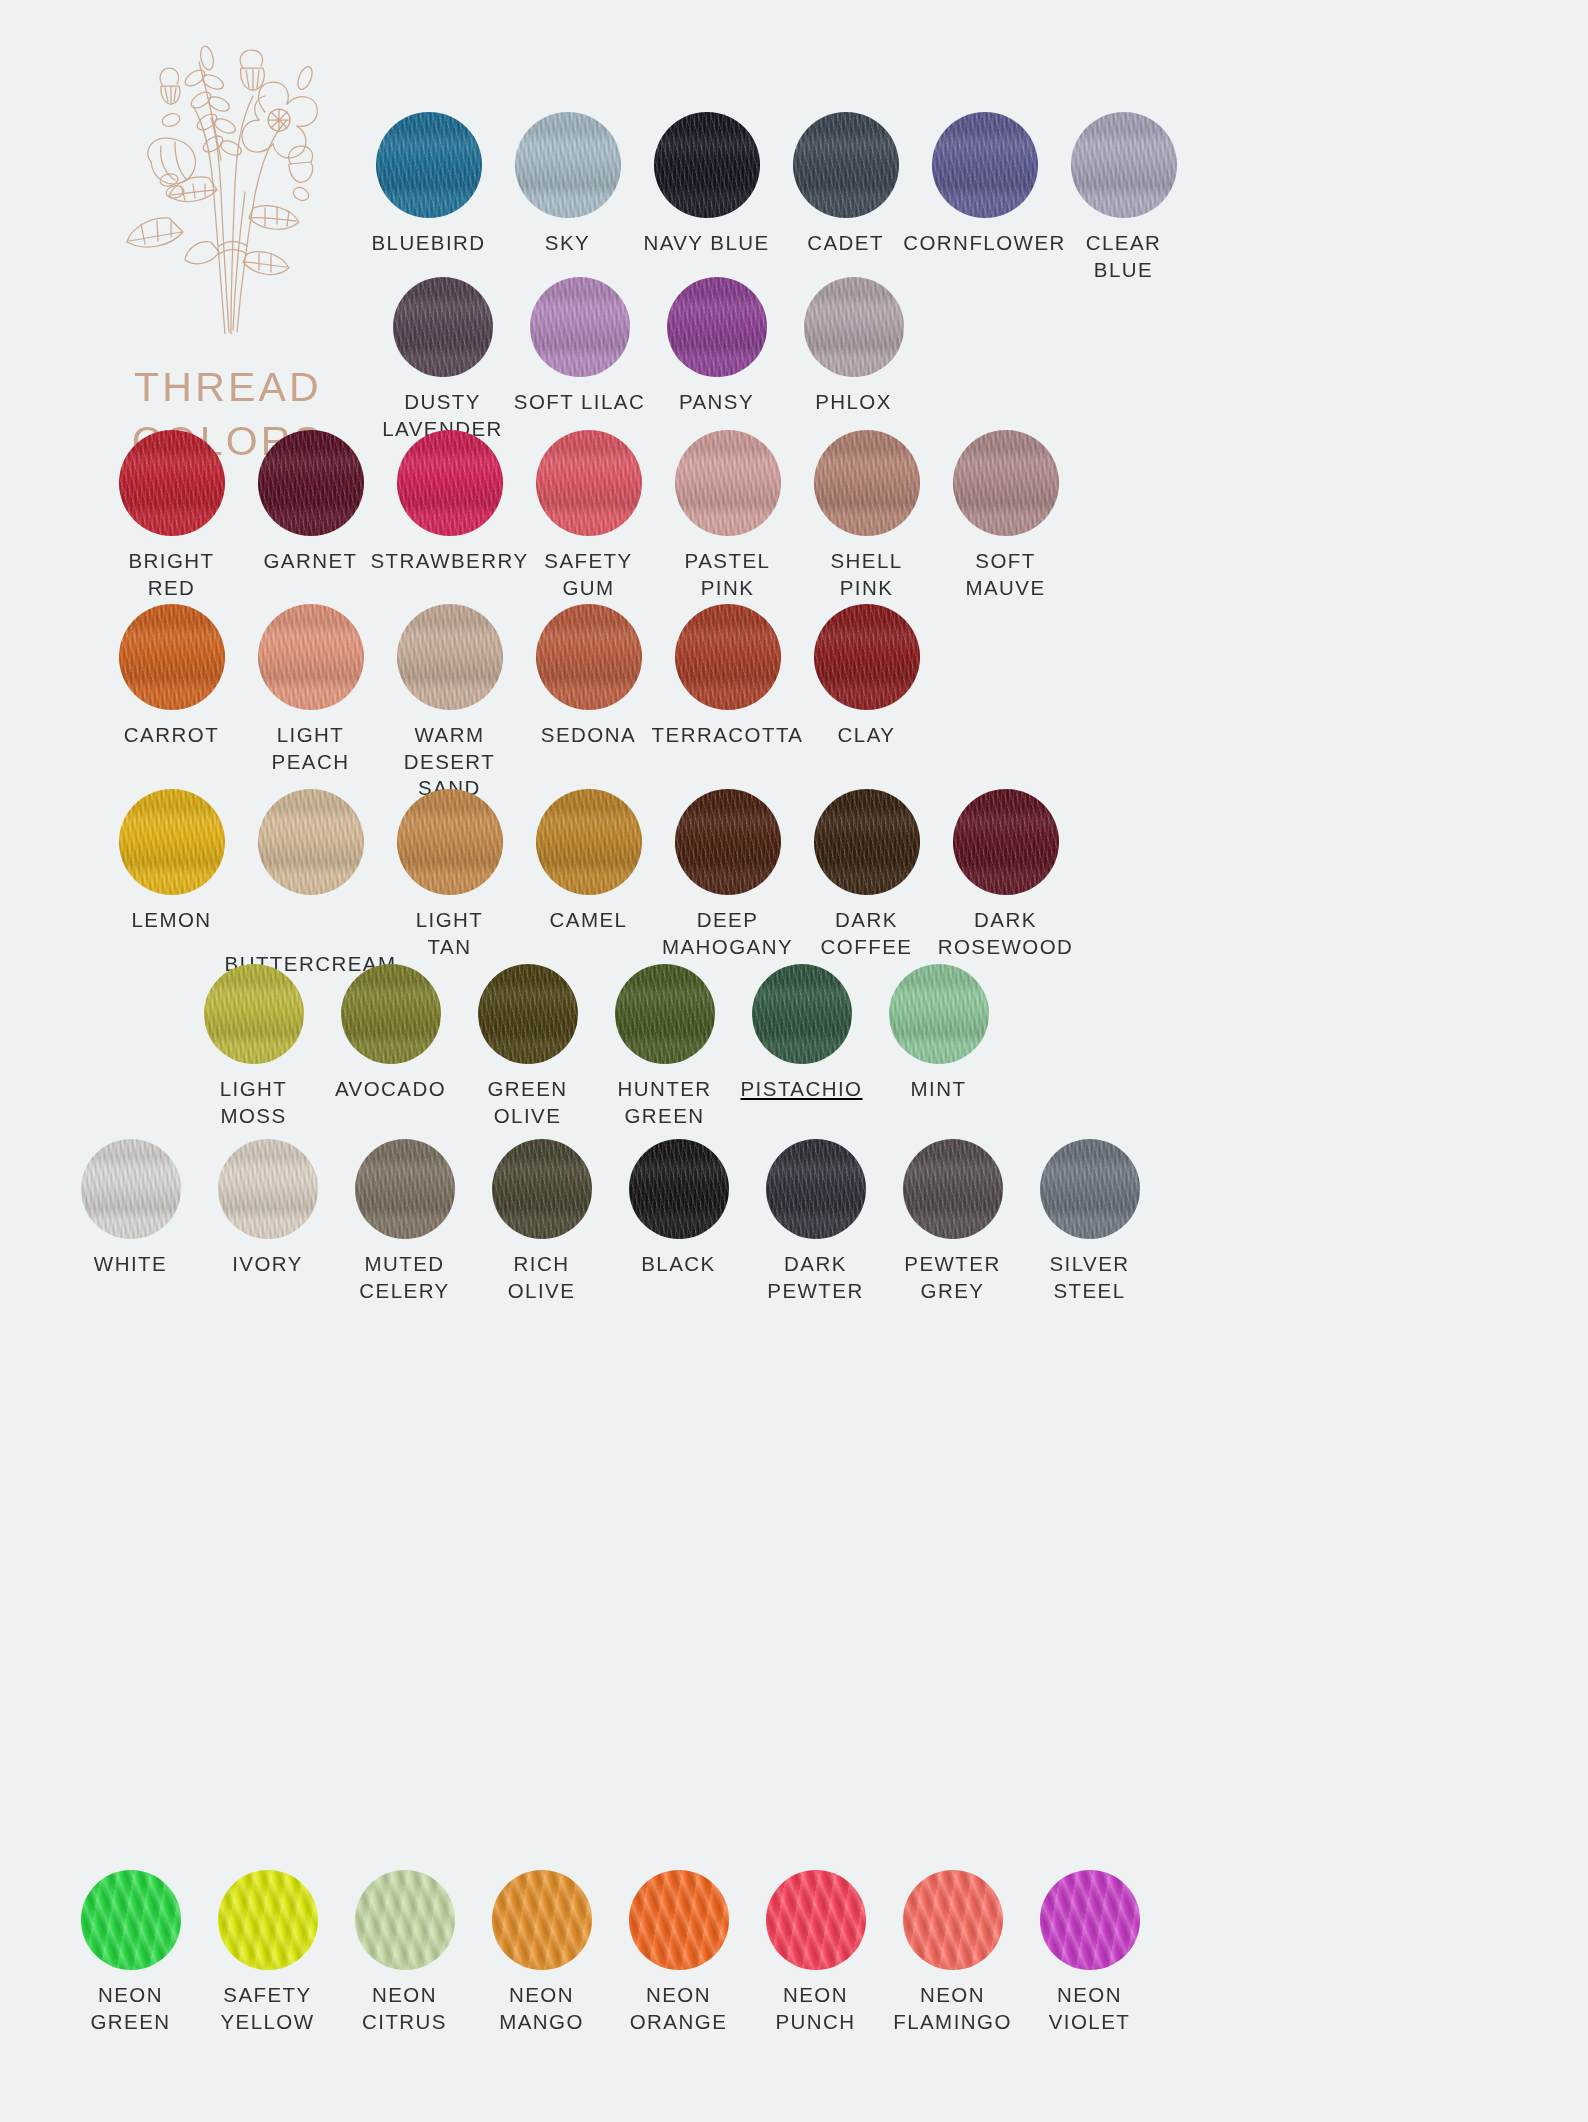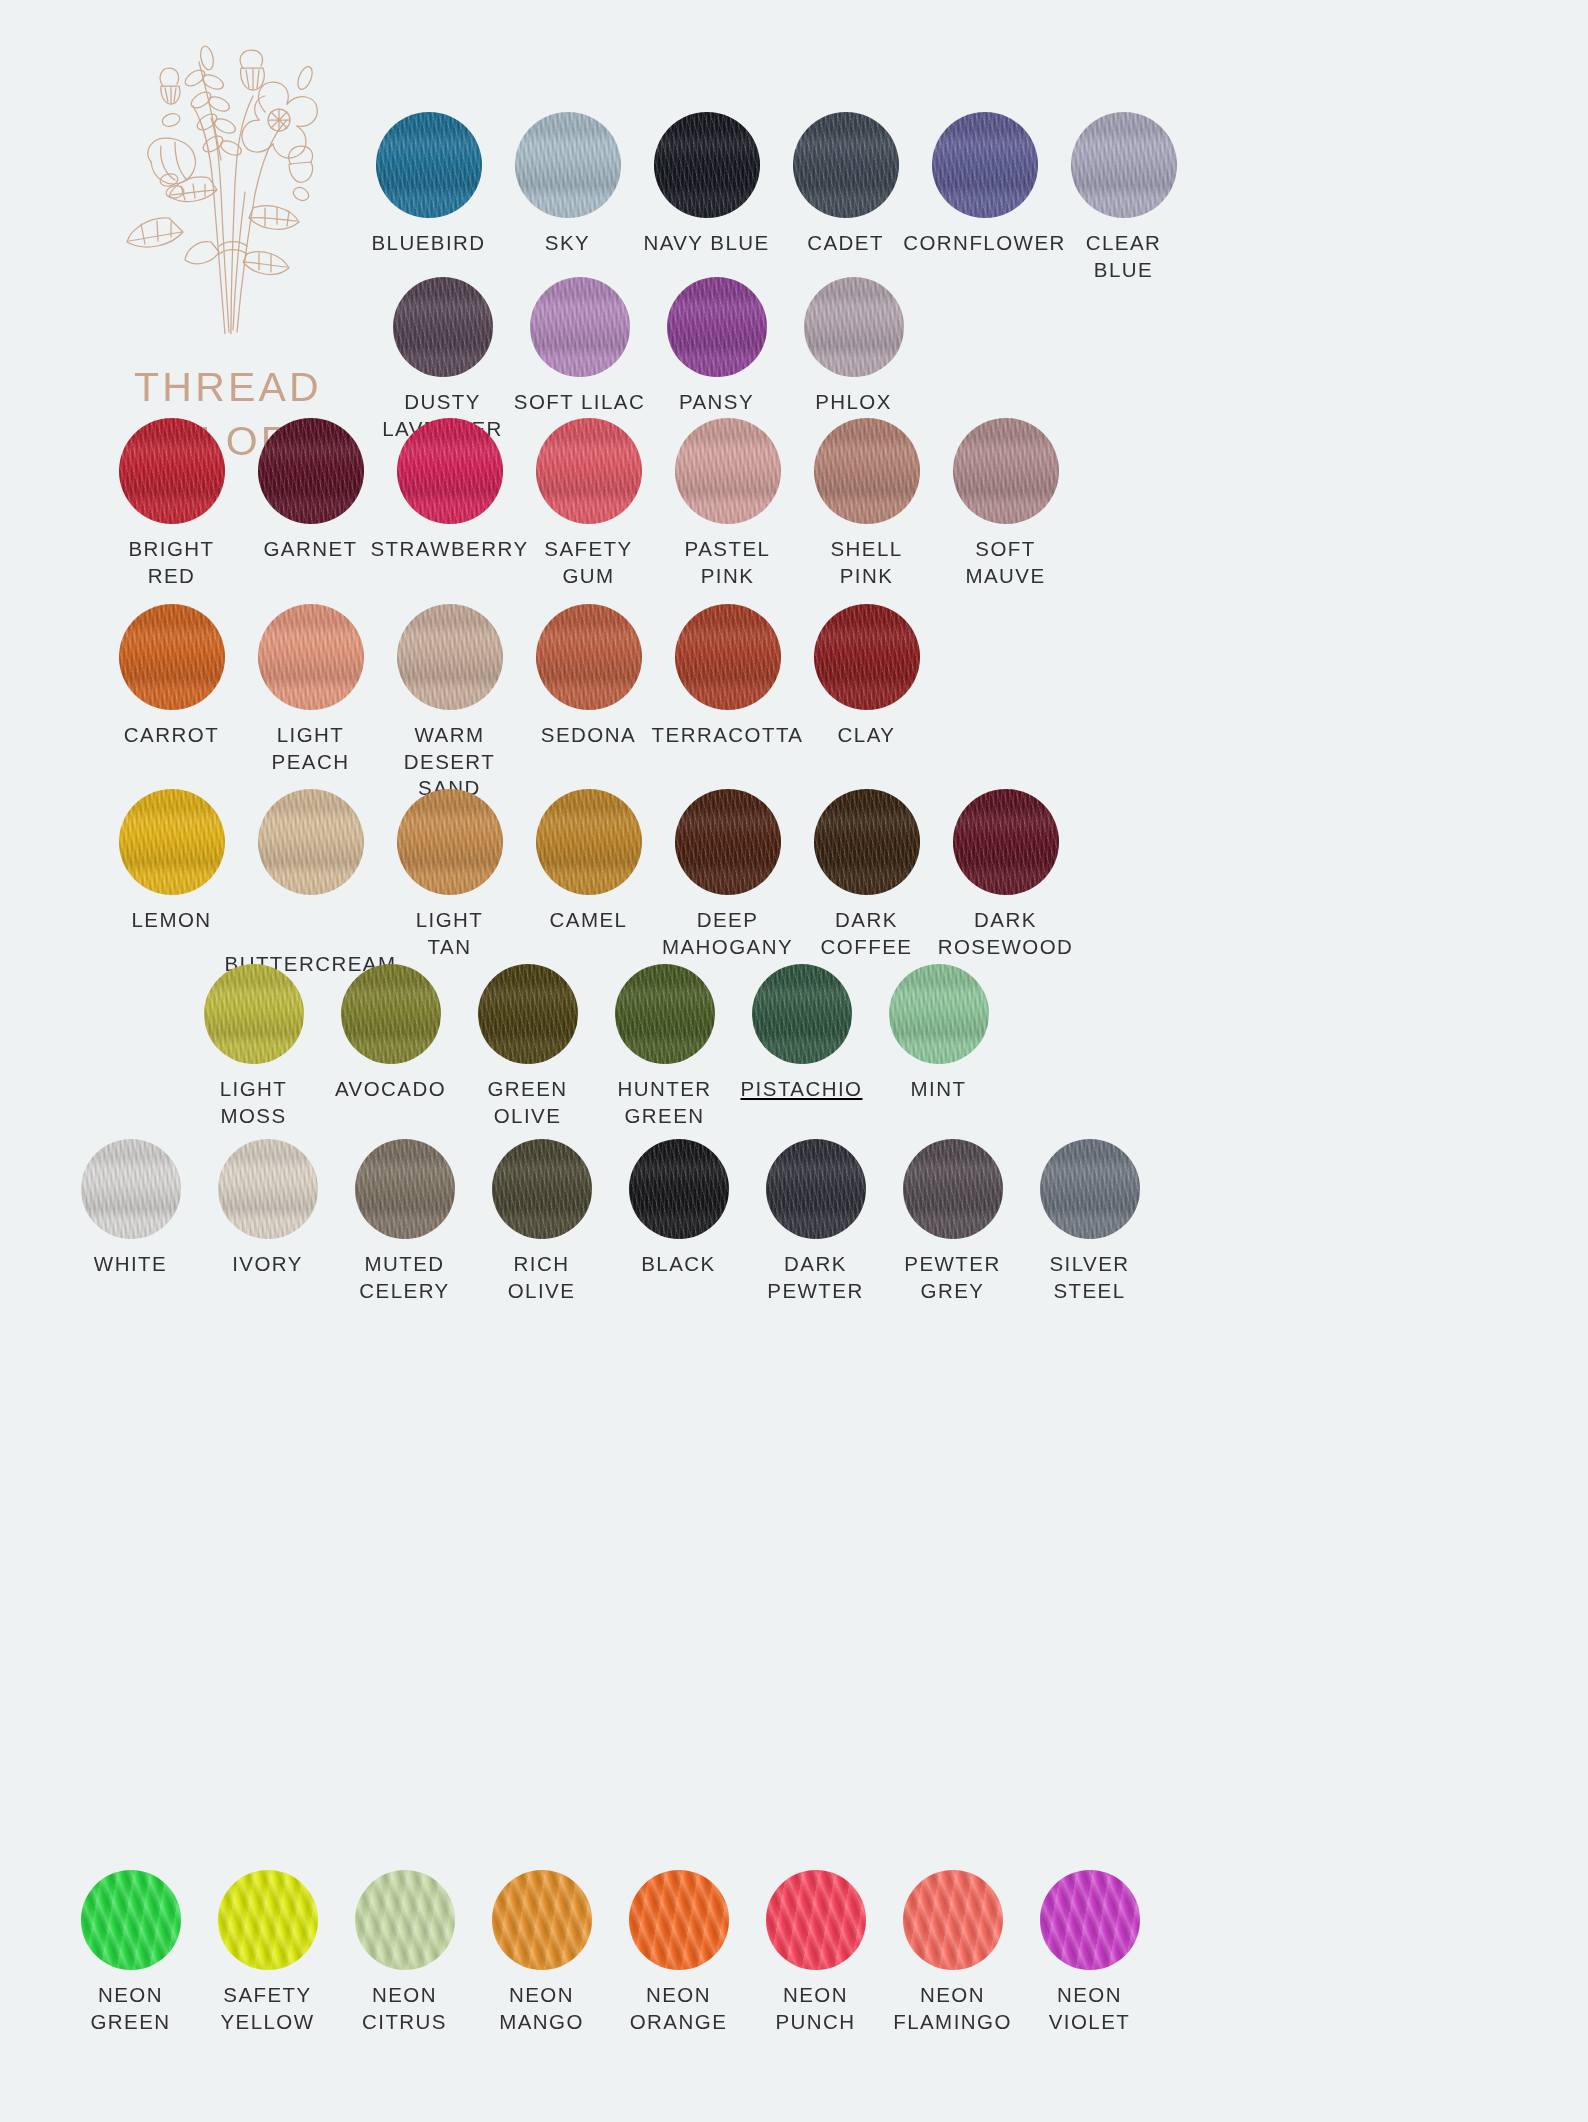--- a/index.html
+++ b/index.html
@@ -295,21 +295,21 @@
         </div>
         <div class="cell" style="width: 137px;">
           <div class="swatch" style="width: 100px; height: 100px; background-color: rgb(140, 63, 148);"></div>
           <div class="label">PANSY</div>
         </div>
         <div class="cell" style="width: 137px;">
           <div class="swatch" style="width: 100px; height: 100px; background-color: rgb(179, 164, 174);"></div>
           <div class="label">PHLOX</div>
         </div>
       </div>
-      <div class="row" style="left: 102px; top: 418px;">
+      <div class="row" style="left: 102px; top: 430px;">
         <div class="cell" style="width: 139px;">
           <div class="swatch" style="width: 106px; height: 106px; background-color: rgb(192, 31, 45);"></div>
           <div class="label">BRIGHT
 RED</div>
         </div>
         <div class="cell" style="width: 139px;">
           <div class="swatch" style="width: 106px; height: 106px; background-color: rgb(90, 16, 36);"></div>
           <div class="label">GARNET</div>
         </div>
         <div class="cell" style="width: 139px;">

